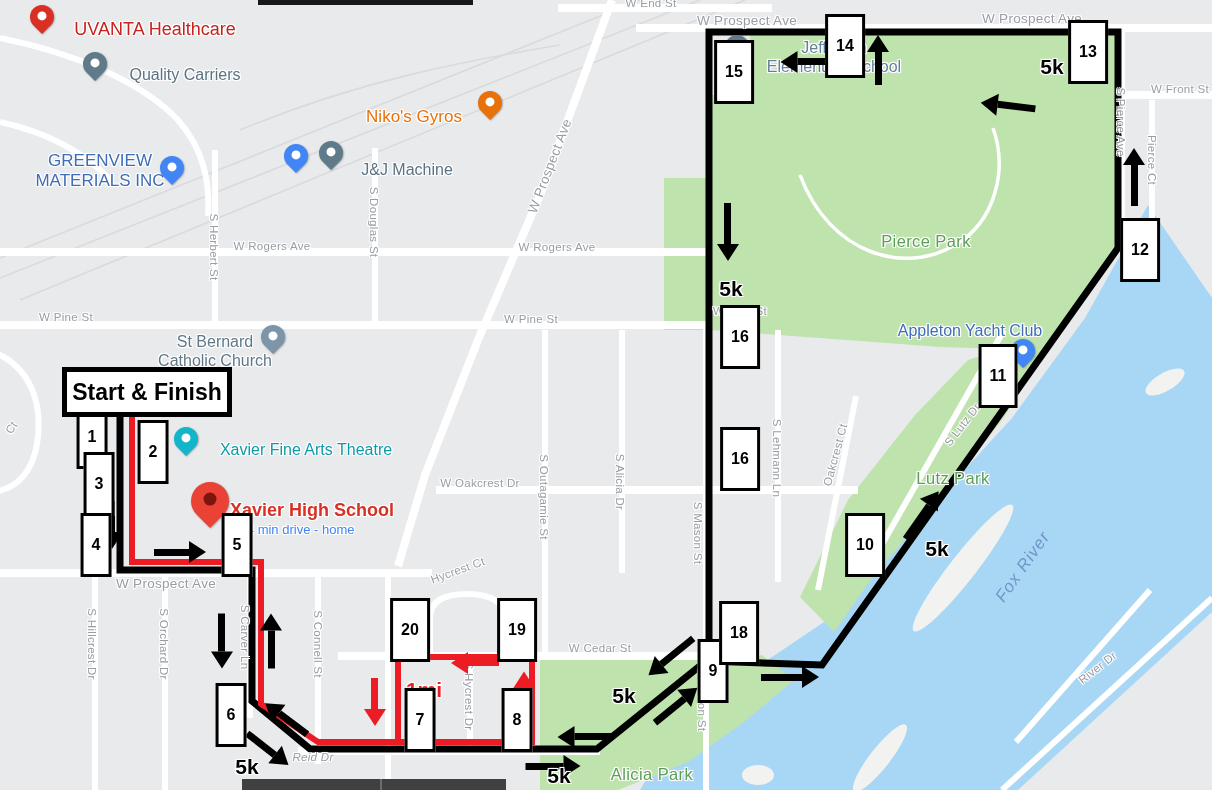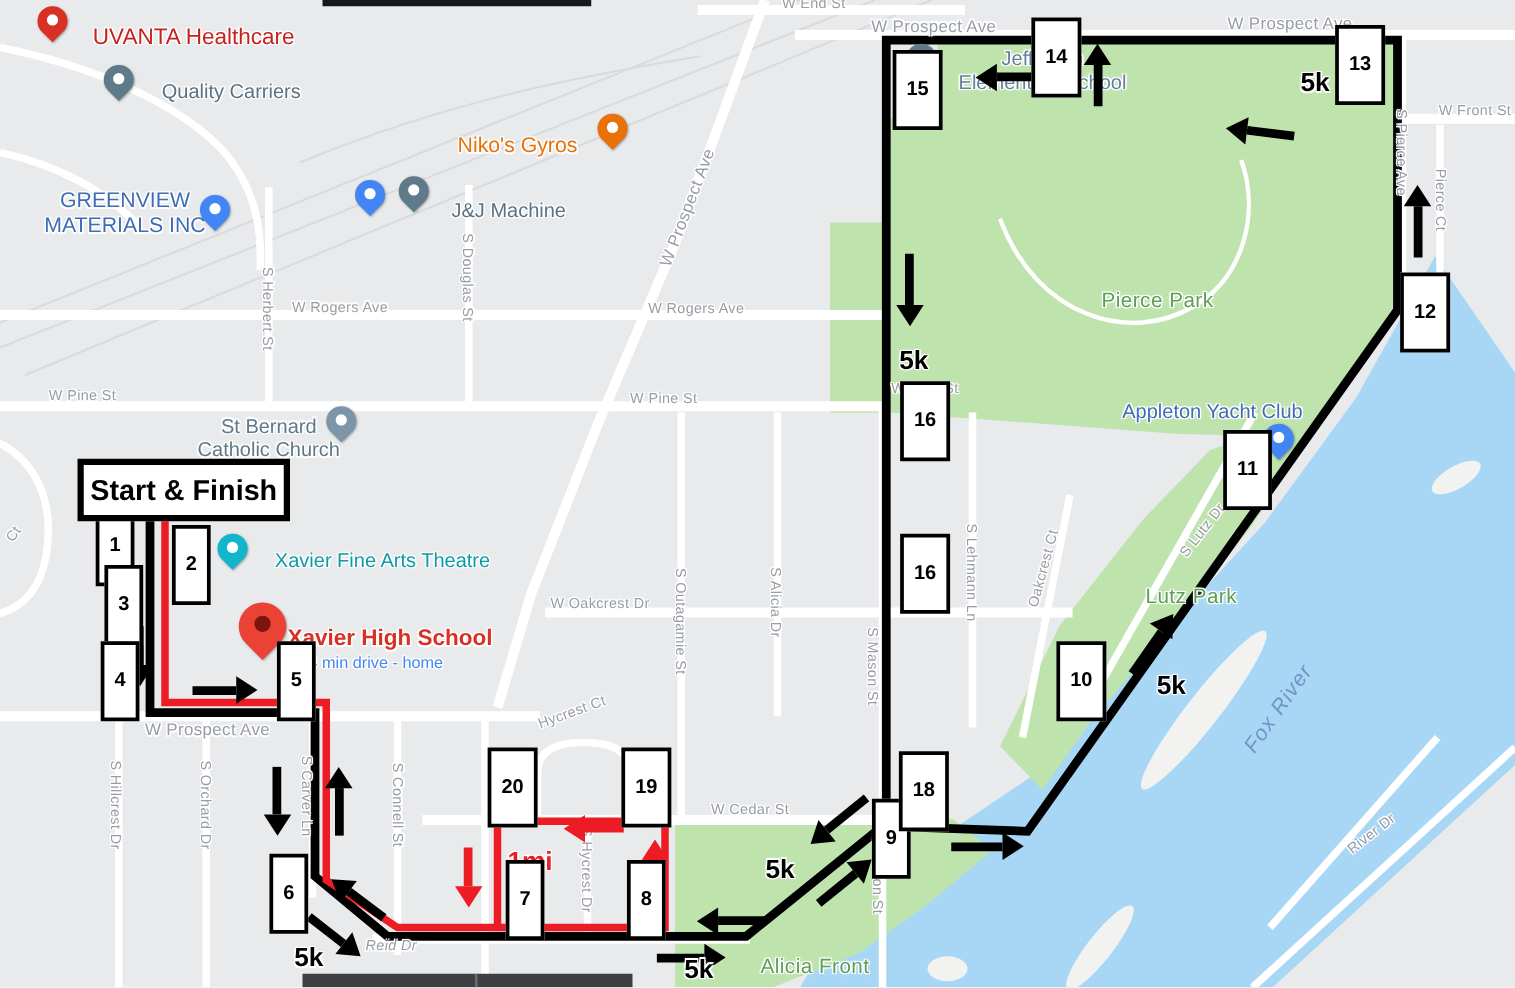--- a/index.html
+++ b/index.html
@@ -186,21 +186,21 @@
     </div>
     <div class="poi halo" style="color: rgb(100, 127, 156); font-size: 16px; left: 834px; top: 58px; transform: translate(-50%, -50%) rotate(0deg);">
       <div>Jefferson</div>
       <div>Elementary School</div>
     </div>
     <div class="poi halo" style="color: rgb(62, 109, 181); font-size: 16px; left: 970px; top: 331px; transform: translate(-50%, -50%) rotate(0deg);">
       <div>Appleton Yacht Club</div>
     </div>
     <div class="park-label halo" style="left: 926px; top: 224px; transform: translate(-50%, -50%) rotate(0deg); margin-top: 17px;">Pierce Park</div>
     <div class="park-label halo" style="left: 953px; top: 478px; transform: translate(-50%, -50%) rotate(0deg);">Lutz Park</div>
-    <div class="park-label halo" style="left: 652px; top: 774px; transform: translate(-50%, -50%) rotate(0deg);">Alicia Front</div>
+    <div class="park-label halo" style="left: 652px; top: 774px; transform: translate(-50%, -50%) rotate(0deg);">Alicia Park</div>
     <div class="water-label" style="left: 1023px; top: 567px; transform: translate(-50%, -50%) rotate(-55deg);">Fox River</div>
     <div class="dist halo" style="left: 1052px; top: 67px; transform: translate(-50%, -50%) rotate(0deg);">5k</div>
     <div class="dist halo" style="left: 731px; top: 289px; transform: translate(-50%, -50%) rotate(0deg);">5k</div>
     <div class="dist halo" style="left: 937px; top: 549px; transform: translate(-50%, -50%) rotate(0deg);">5k</div>
     <div class="dist halo" style="left: 624px; top: 696px; transform: translate(-50%, -50%) rotate(0deg);">5k</div>
     <div class="dist halo" style="left: 559px; top: 776px; transform: translate(-50%, -50%) rotate(0deg);">5k</div>
     <div class="dist halo" style="left: 247px; top: 767px; transform: translate(-50%, -50%) rotate(0deg);">5k</div>
     <div class="dist halo" style="color: rgb(237, 28, 36); left: 424px; top: 690px; transform: translate(-50%, -50%) rotate(0deg);">1mi</div>
     <div class="marker" style="left: 92px; top: 437px; transform: translate(-50%, -50%) rotate(0deg);">1</div>
     <div class="marker" style="left: 153px; top: 452px; transform: translate(-50%, -50%) rotate(0deg);">2</div>

